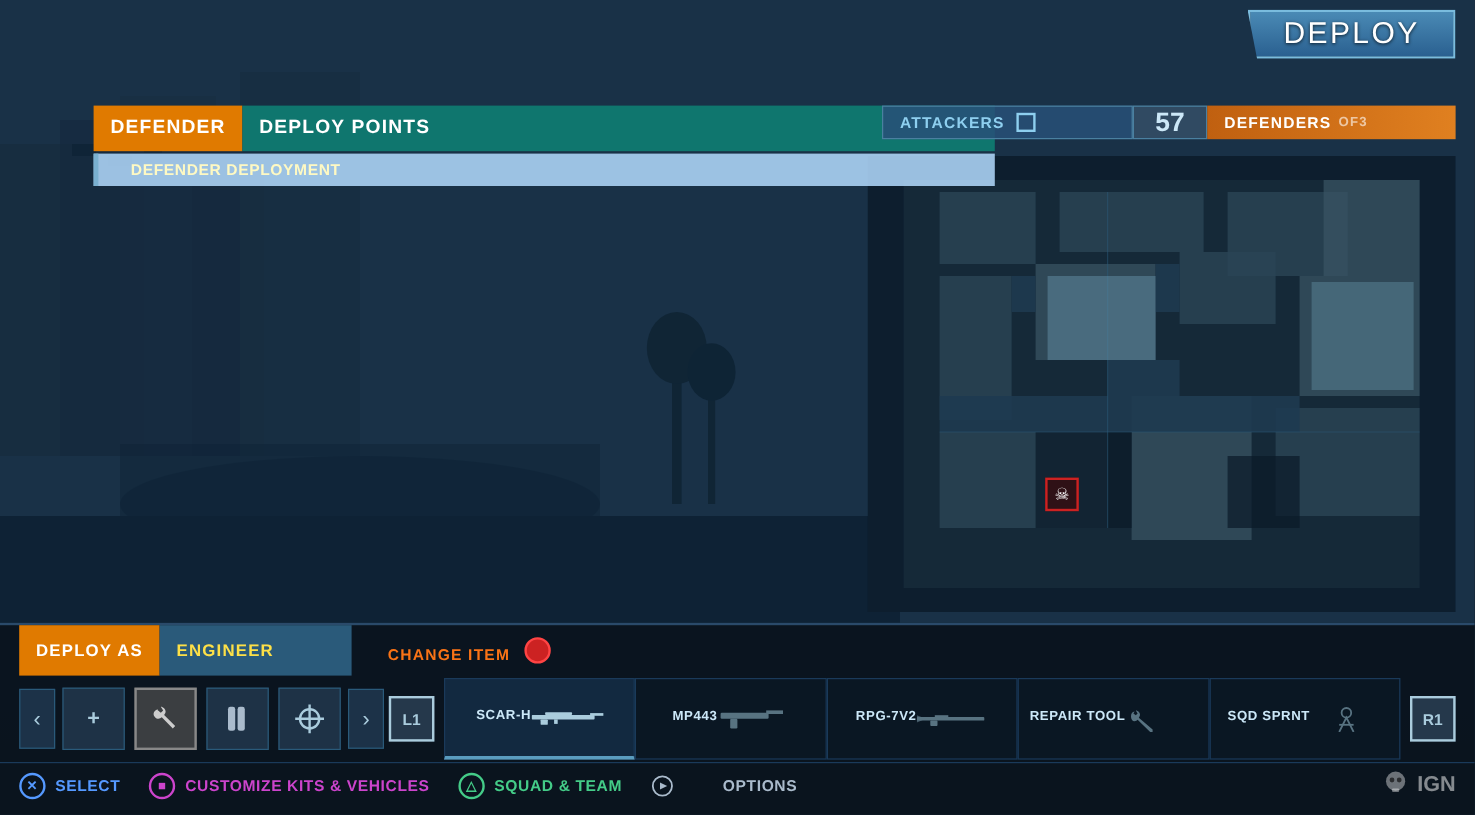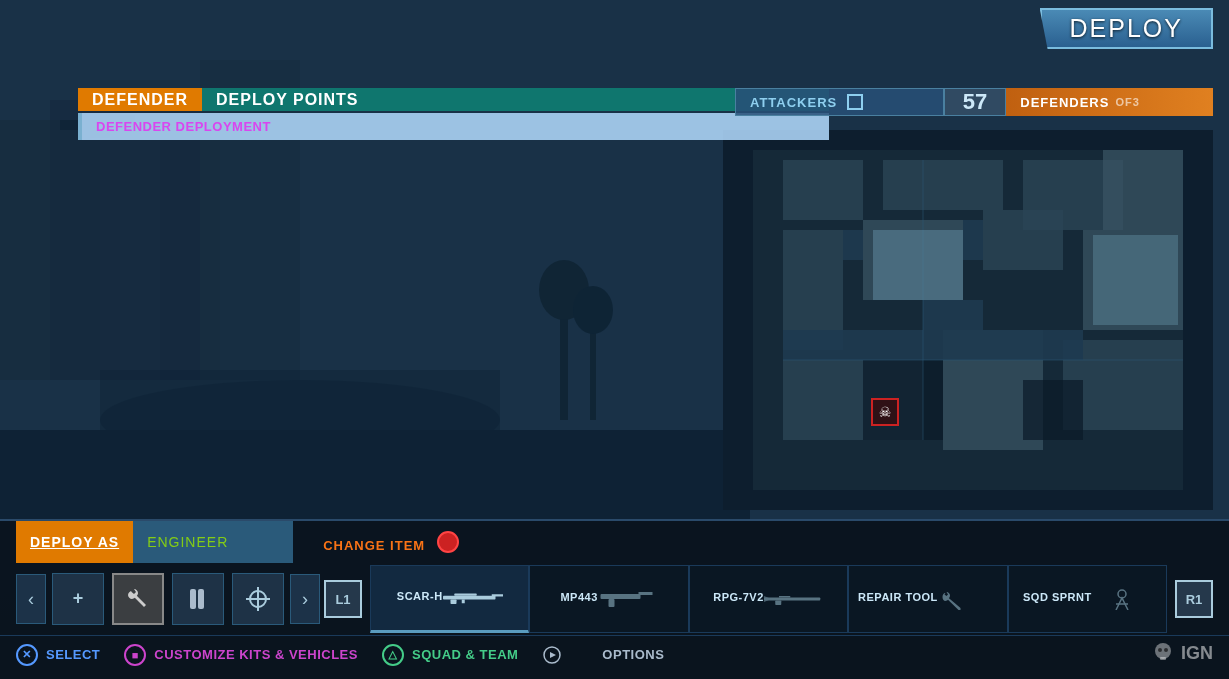--- a/index.html
+++ b/index.html
@@ -56,21 +56,21 @@
       position: absolute;
       top: 88px;
       left: 78px;
       right: 400px;
       z-index: 20;
     }
 
     .deploy-title-bar {
       display: flex;
       align-items: flex-start;
-      height: 23px;
+      height: 38px;
     }
 
     .title-defender {
       background: #e07a00;
       color: #fff;
       font-size: 16px;
       font-weight: bold;
       padding: 0 14px;
       height: 100%;
       display: flex;
@@ -86,24 +86,24 @@
       padding: 0 14px;
       height: 100%;
       display: flex;
       align-items: center;
       letter-spacing: 1px;
       flex: 1;
     }
 
     .deploy-sub {
       background: rgba(180, 220, 255, 0.85);
-      color: #d946ef;
+      color: #fef9c3;
       font-size: 13px;
       font-weight: bold;
-      padding: 6px 14px;
+      padding: 6px 27px;
       margin-top: 2px;
       letter-spacing: 0.5px;
       border-left: 4px solid #7ab0d0;
     }
 
     
     .score-bar {
       position: absolute;
       top: 88px;
       right: 16px;
@@ -230,28 +230,27 @@
     .deploy-as-label {
       background: #e07a00;
       color: #fff;
       font-size: 14px;
       font-weight: bold;
       padding: 0 14px;
       height: 100%;
       display: flex;
       align-items: center;
       letter-spacing: 1px;
-      text-decoration: underline;
     }
 
     .deploy-as-class {
       background: #2a5a7a;
-      color: #84cc16;
+      color: #fde047;
       font-size: 14px;
-      font-weight: normal;
+      font-weight: bold;
       padding: 0 14px;
       height: 100%;
       display: flex;
       align-items: center;
       letter-spacing: 1px;
       flex: 0 0 160px;
     }
 
     .change-item-section {
       display: flex;

